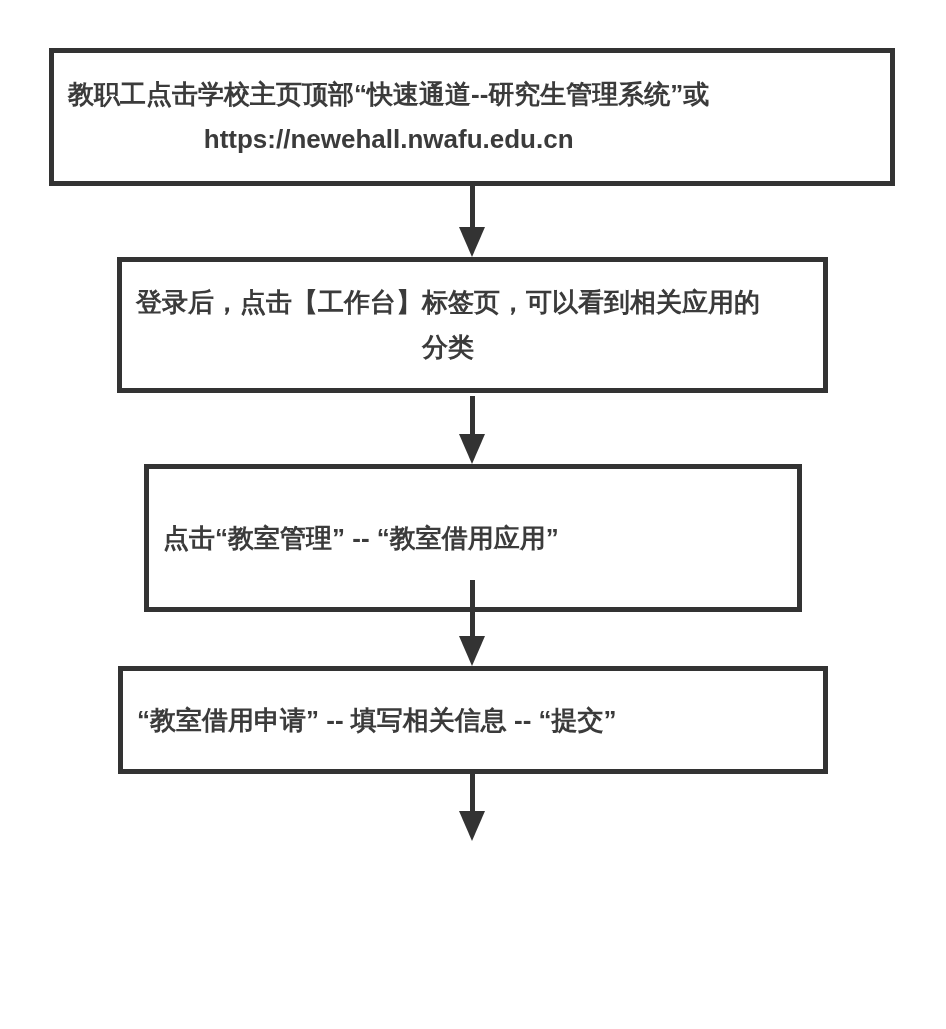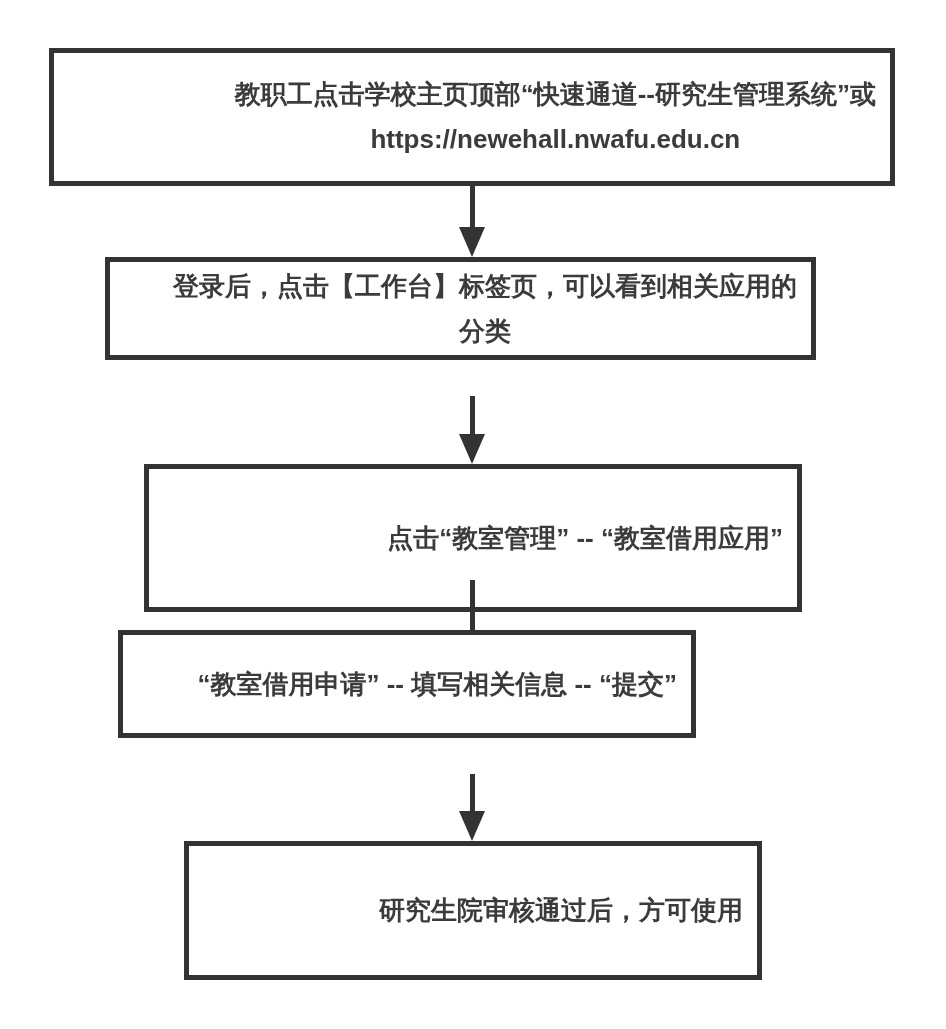--- a/index.html
+++ b/index.html
@@ -15,35 +15,35 @@
     font-family: "Liberation Sans", "DejaVu Sans", sans-serif;
     overflow: hidden;
   }
   .box {
     position: absolute;
     box-sizing: border-box;
     border: 5px solid #333333;
     background: #ffffff;
     display: flex;
     align-items: center;
-    justify-content: flex-end;
+    justify-content: flex-start;
     text-align: center;
     padding: 20px 14px;
   }
   .box-text {
     font-size: 26px;
     font-weight: bold;
     color: #3b3b3b;
     line-height: 45px;
     white-space: pre-line;
   }
   .box1 { left: 49px;  top: 48px;  width: 846px; height: 138px; }
-  .box2 { left: 105px; top: 257px; width: 711px; height: 103px; }
+  .box2 { left: 117px; top: 257px; width: 711px; height: 136px; }
   .box3 { left: 144px; top: 464px; width: 658px; height: 148px; }
-  .box4 { left: 118px; top: 630px; width: 578px; height: 108px; }
+  .box4 { left: 118px; top: 666px; width: 710px; height: 108px; }
   .box5 { left: 184px; top: 841px; width: 578px; height: 139px; }
 
   .arrow {
     position: absolute;
     width: 30px;
     display: flex;
     flex-direction: column;
     align-items: center;
   }
   .arrow .shaft {
@@ -99,17 +99,14 @@
 
   <div class="box box4">
     <span class="box-text">“教室借用申请” -- 填写相关信息 -- “提交”</span>
   </div>
 
   <div class="arrow a4">
     <div class="shaft"></div>
     <div class="head"></div>
   </div>
 
-  <div class="box box5">
-    <span class="box-text">研究生院审核通过后，方可使用</span>
-  </div>
 
 </div>
 
 </body></html>

